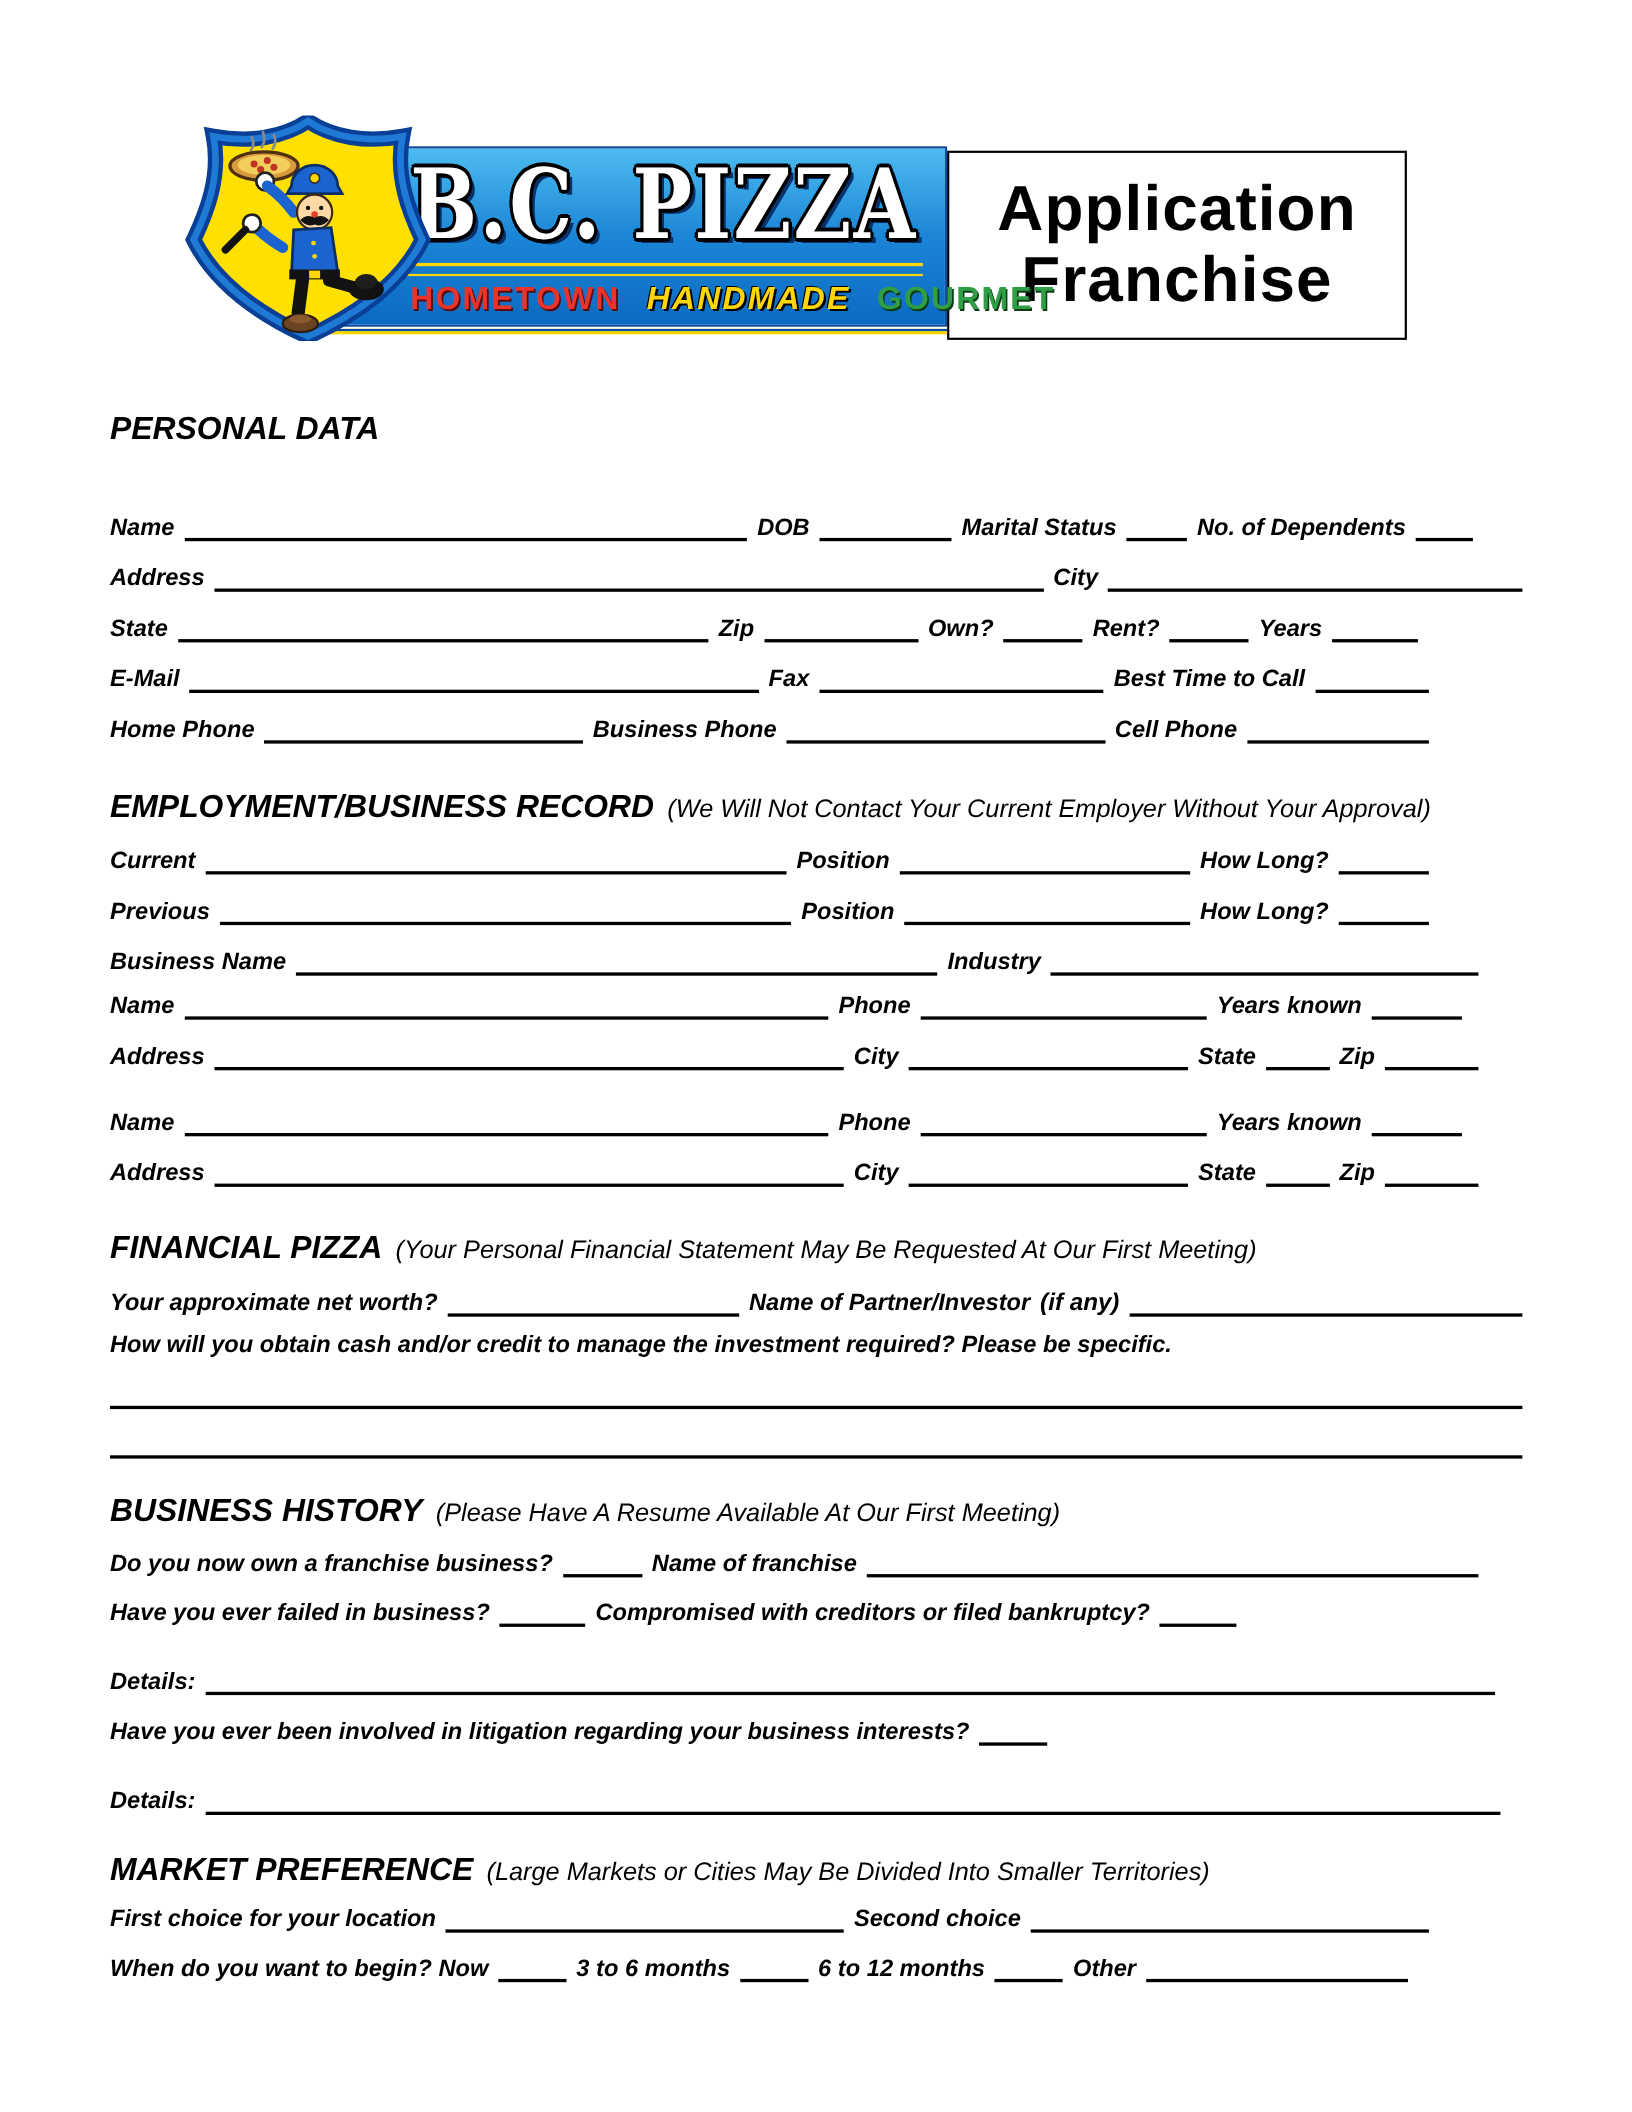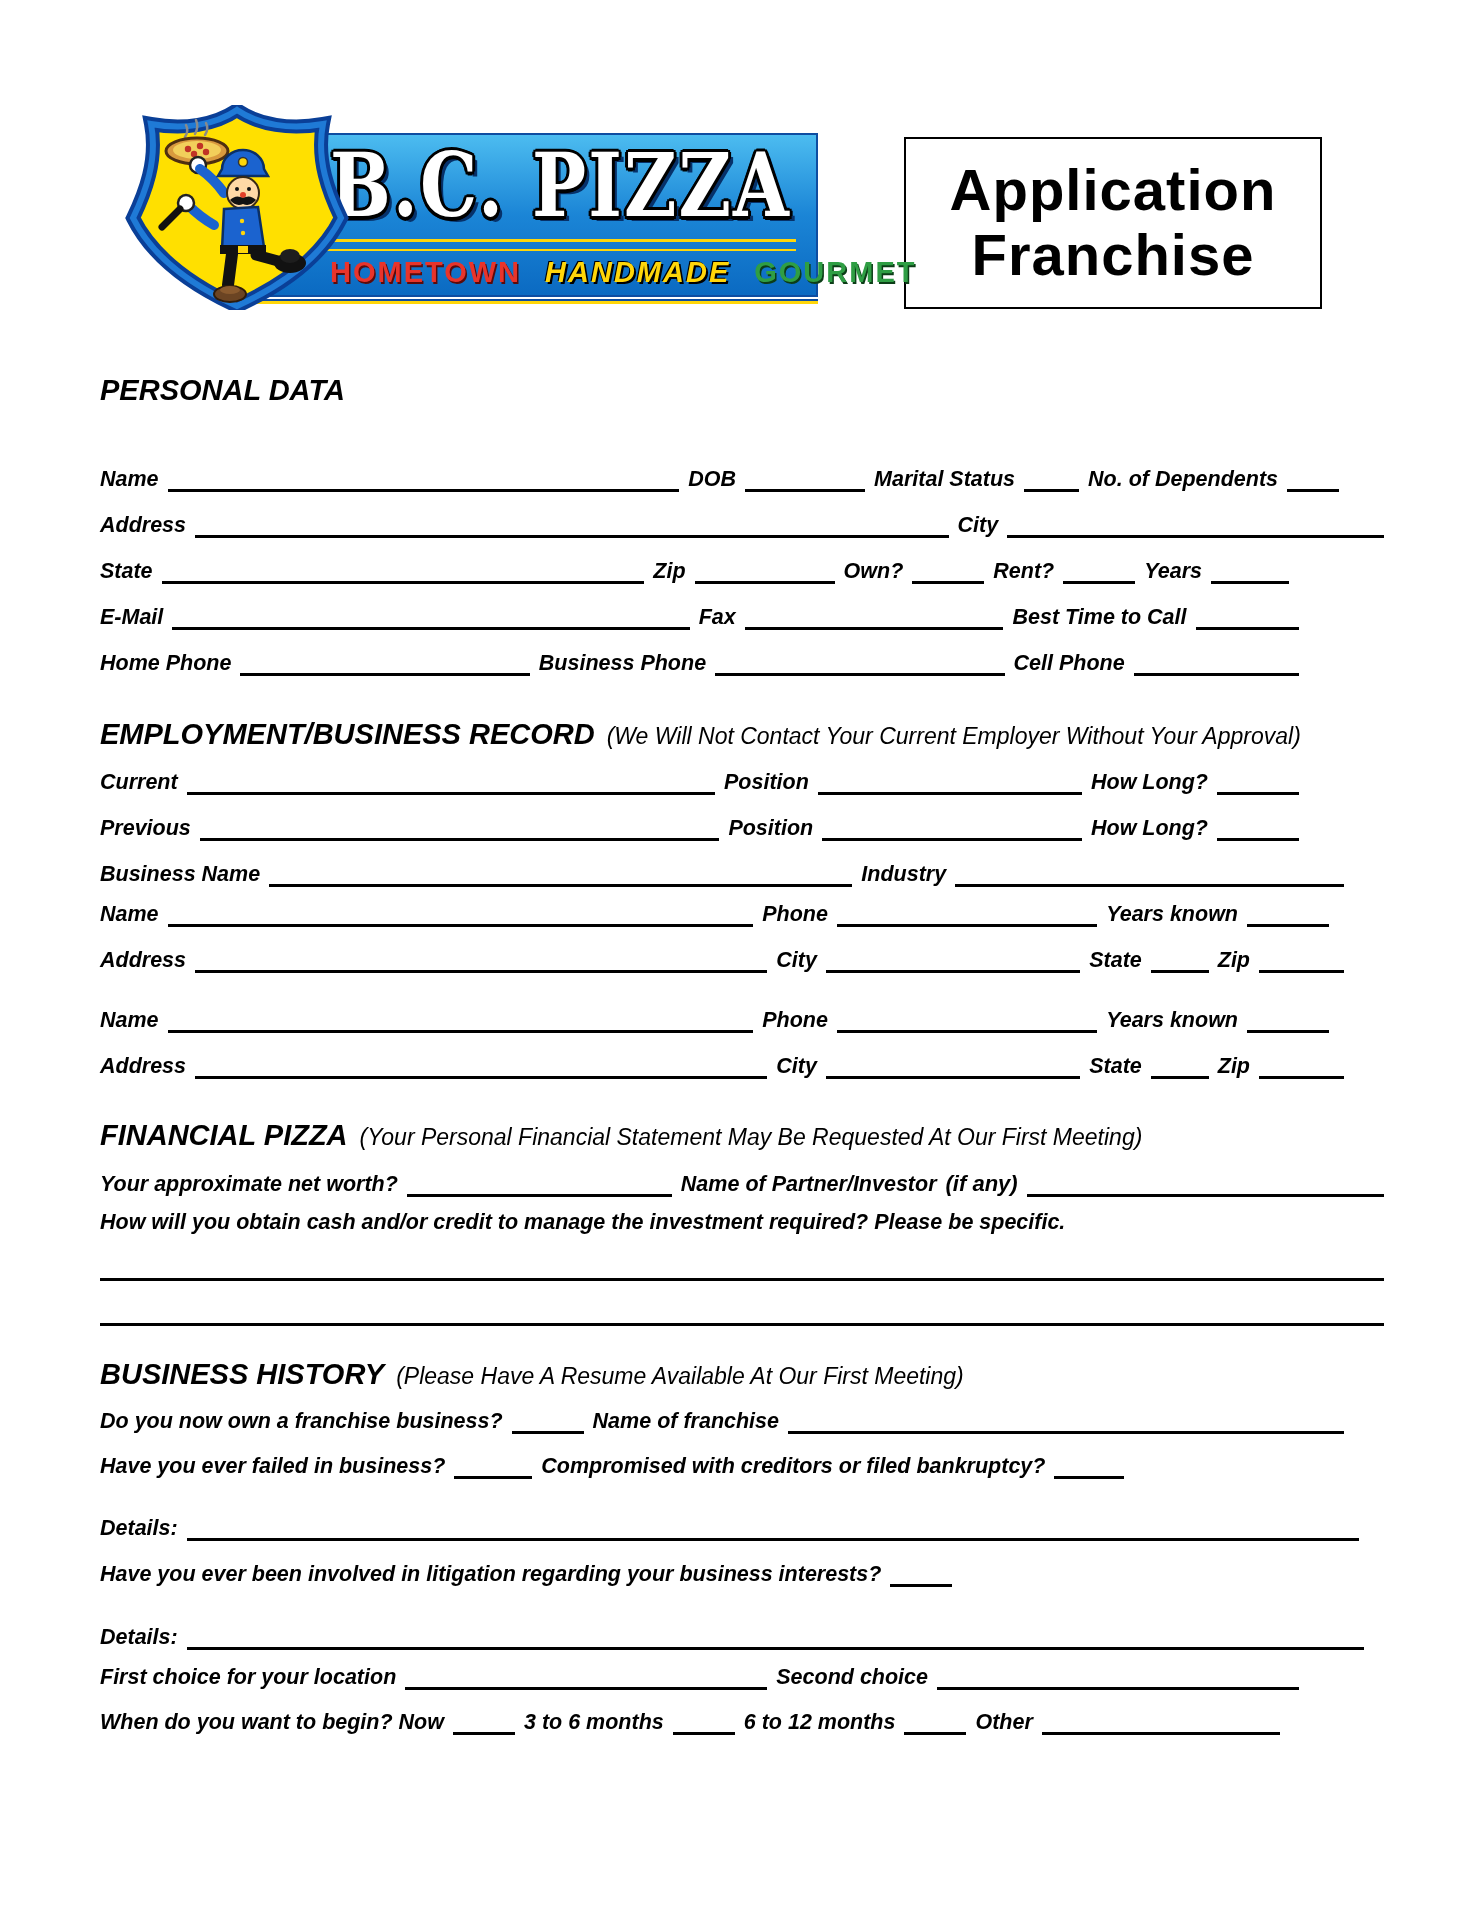--- a/index.html
+++ b/index.html
@@ -4,21 +4,21 @@
 <style>
   html,body{margin:0;padding:0;background:#ffffff;}
   .page{
     width:1484px;height:1920px;box-sizing:border-box;
     padding:105px 100px 0 100px;
     background:#fff;color:#000;
     font-family:"Liberation Sans",sans-serif;
     overflow:hidden;position:relative;
   }
   
-  .header{display:flex;justify-content:space-between;align-items:flex-start;height:205px;}
+  .header{display:flex;justify-content:center;align-items:flex-start;height:205px;}
   .logo{position:relative;width:700px;height:205px;margin-left:18px;flex:none;}
   .banner{
     position:absolute;left:118px;top:28px;right:0;height:164px;
     background:linear-gradient(180deg,#4cbcf0 0%,#1b85d6 50%,#0b6ac2 100%);
     border:2px solid #0e4da1;box-sizing:border-box;
     display:flex;flex-direction:column;
   }
   .brand{
     flex:1;display:flex;align-items:center;padding-left:92px;
     font-family:"DejaVu Serif",serif;font-weight:bold;font-size:72px;color:#fff;
@@ -288,20 +288,24 @@
   <div class="row" style="margin-top:16px">
     <span class="lbl">Have you ever been involved in litigation regarding your business interests?</span>
     <span class="ul" style="width:62px"></span>
   </div>
 
   <div class="row" style="margin-top:33px;padding-right:20px">
     <span class="lbl">Details:</span>
     <span class="ul grow"></span>
   </div>
 
+  <div class="shead" style="margin-top:34px">
+    <span class="h">MARKET PREFERENCE</span>
+    <span class="note">(Large Markets or Cities May Be Divided Into Smaller Territories)</span>
+  </div>
 
   <div class="row" style="margin-top:10px;padding-right:85px">
     <span class="lbl">First choice for your location</span>
     <span class="ul grow"></span>
     <span class="lbl">Second choice</span>
     <span class="ul grow"></span>
   </div>
 
   <div class="row" style="margin-top:15px">
     <span class="lbl">When do you want to begin? Now</span>

